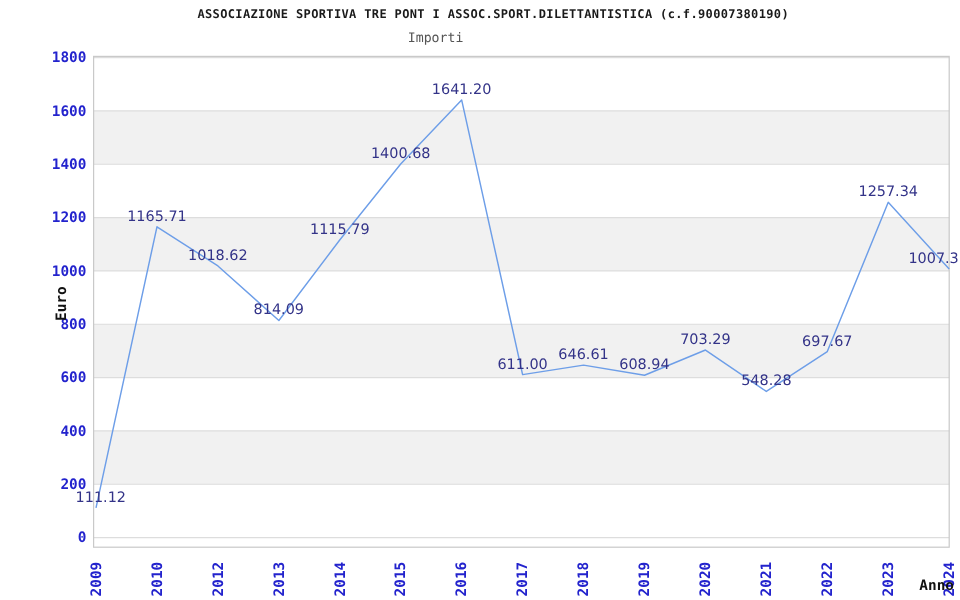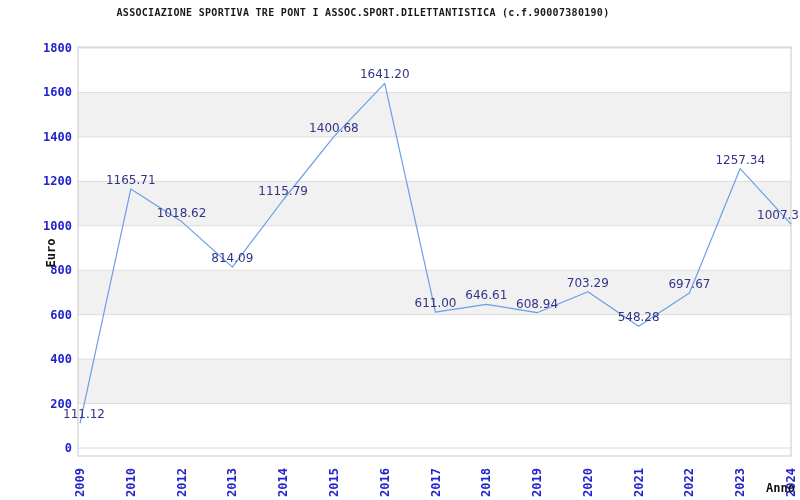--- a/index.html
+++ b/index.html
@@ -10,35 +10,37 @@
     overflow: hidden;
   }
   .chart-page { position: relative; width: 800px; height: 500px; }
   .chart-title {
     position: absolute; top: 7px; left: 0; width: 726px;
     text-align: center;
     font: bold 10px "DejaVu Sans Mono", monospace;
     color: #1a1a1a;
     letter-spacing: 0.3px;
     white-space: nowrap;
+    padding-left: 48px;
   }
   .chart-subtitle {
     position: absolute; top: 25px; left: 0; width: 726px;
     text-align: center;
     font: 11px "DejaVu Sans Mono", monospace;
     color: #555555;
   }
   svg#plot { position: absolute; top: 0; left: 0; }
   text { user-select: none; }
 </style>
 </head>
 <body>
 
 <div class="chart-page">
   <div class="chart-title">ASSOCIAZIONE SPORTIVA TRE PONT I ASSOC.SPORT.DILETTANTISTICA (c.f.90007380190)</div>
+  <div class="chart-subtitle">Importi</div>
   <svg id="plot" width="800" height="500" viewBox="0 0 800 500" xmlns="http://www.w3.org/2000/svg">
       <rect x="78" y="47" width="713" height="409" fill="#ffffff"></rect>
       <rect x="78" y="359.1111111111111" width="713" height="44.44444444444446" fill="#f1f1f1"></rect>
       <rect x="78" y="270.22222222222223" width="713" height="44.4444444444444" fill="#f1f1f1"></rect>
       <rect x="78" y="181.33333333333331" width="713" height="44.44444444444446" fill="#f1f1f1"></rect>
       <rect x="78" y="92.44444444444446" width="713" height="44.44444444444446" fill="#f1f1f1"></rect>
       <line x1="78" x2="791" y1="448" y2="448" stroke="#dddddd" stroke-width="1"></line>
       <line x1="78" x2="791" y1="403.55555555555554" y2="403.55555555555554" stroke="#dddddd" stroke-width="1"></line>
       <line x1="78" x2="791" y1="359.1111111111111" y2="359.1111111111111" stroke="#dddddd" stroke-width="1"></line>
       <line x1="78" x2="791" y1="314.66666666666663" y2="314.66666666666663" stroke="#dddddd" stroke-width="1"></line>

